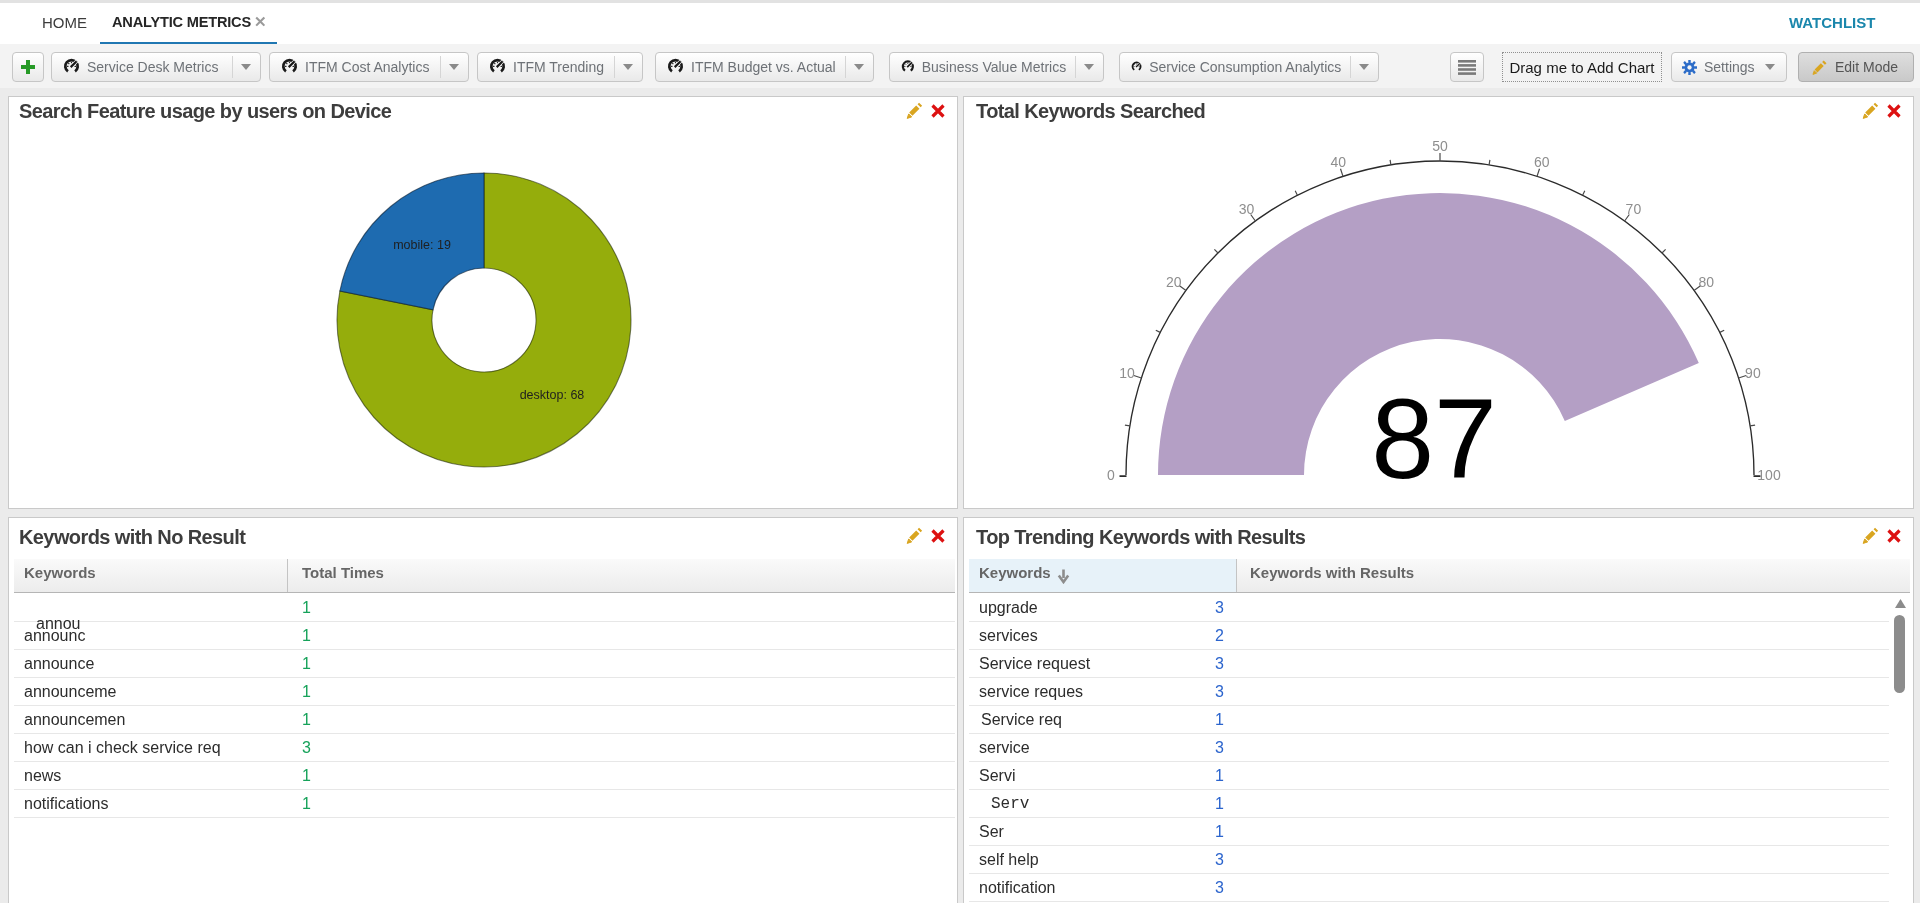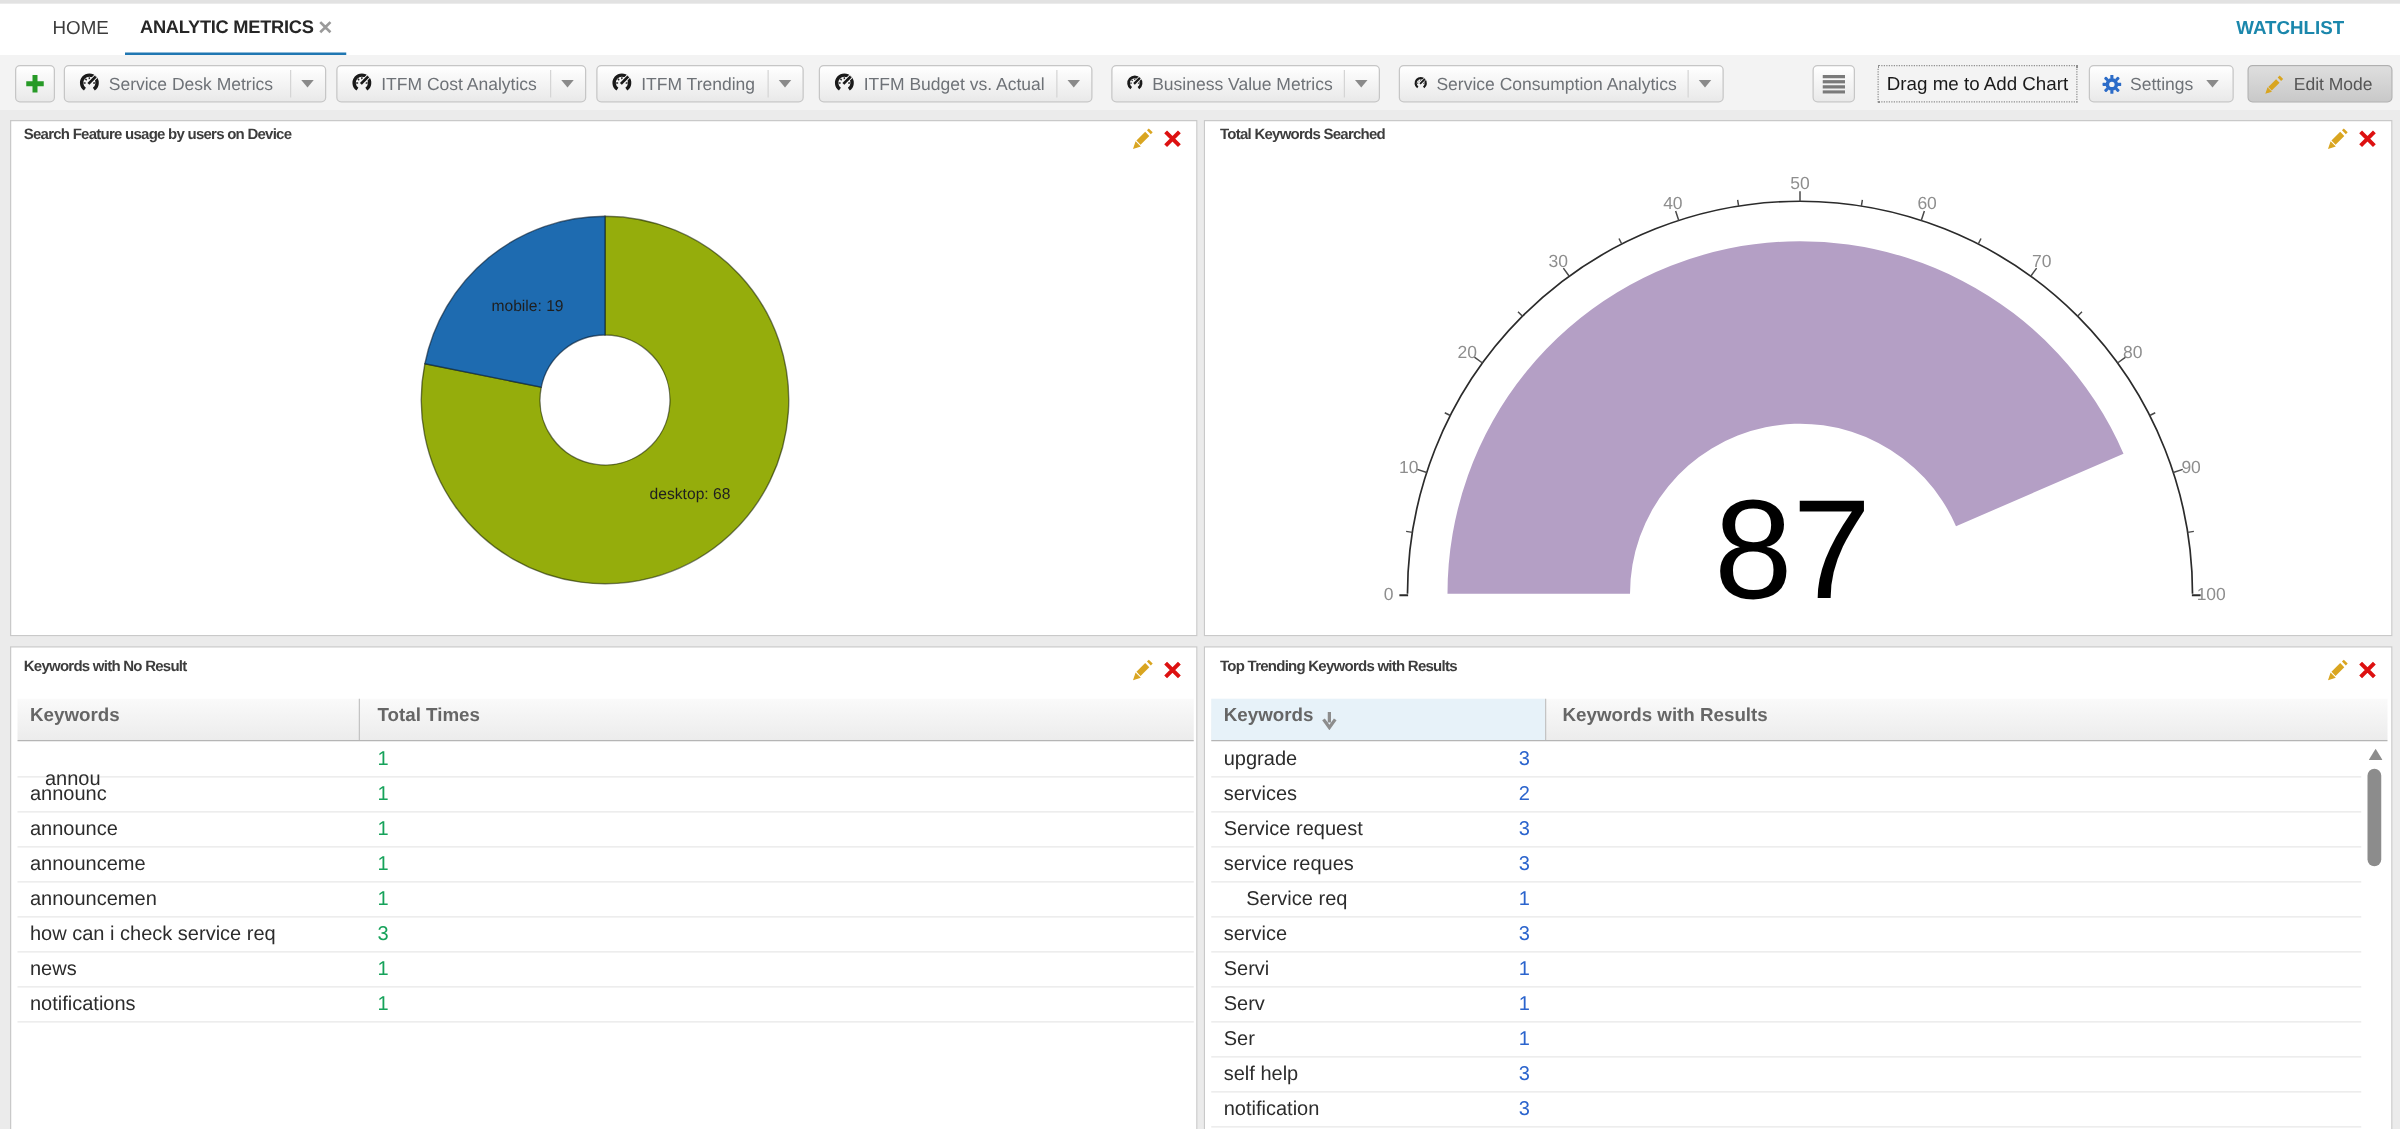--- a/index.html
+++ b/index.html
@@ -4,21 +4,21 @@
 <style>
 * { margin:0; padding:0; box-sizing:border-box; }
 html,body { width:1920px; height:903px; overflow:hidden; background:#ebebeb;
   font-family:"Liberation Sans", sans-serif; }
 .abs { position:absolute; }
 #topstrip { left:0; top:0; width:1920px; height:3px; background:#e2e2e2; }
 #tabbar { left:0; top:3px; width:1920px; height:41px; background:#fff; }
 #toolbar { left:0; top:44px; width:1920px; height:44px; background:#f3f3f3; }
 .tab { font-size:15px; color:#3c3c3c; }
 .panel { background:#fff; border:1px solid #c9c9c9; }
-.ptitle { position:absolute; left:10px; top:8px; font-size:12px; letter-spacing:-0.6px; font-weight:bold; color:#3d3d3d; }
+.ptitle { position:absolute; left:10px; top:8px; font-size:20px; letter-spacing:-0.6px; font-weight:bold; color:#3d3d3d; }
 .btn { position:absolute; top:8px; white-space:nowrap; height:30px; border:1px solid #c6c6c6; border-radius:4px;
   background:linear-gradient(#ffffff,#e9e9e9); color:#6e7277; font-size:14px;
   display:flex; align-items:center; }
 .btn .lbl { margin-left:7px; }
 .sep { width:1px; height:22px; background:#d5d5d5; margin-left:9px; }
 .caret { width:0; height:0; border-left:5px solid transparent; border-right:5px solid transparent;
   border-top:6px solid #8a8a8a; margin-left:8px; margin-right:9px; }
 .hdrcell { font-weight:bold; color:#666; font-size:15px; }
 .rowtxt { font-size:16px; color:#2c2c2c; }
 .grn { color:#16a25a; }
@@ -277,33 +277,33 @@
       </div>
     <div class="trow">
         <span class="rowtxt" style="left:10px;">Service request</span>
         <span class="rowtxt blu" style="left:246px;">3</span>
       </div>
     <div class="trow">
         <span class="rowtxt" style="left:10px;">service reques</span>
         <span class="rowtxt blu" style="left:246px;">3</span>
       </div>
     <div class="trow">
-        <span class="rowtxt" style="left:28px;">Service req</span>
+        <span class="rowtxt" style="left:12px;">Service req</span>
         <span class="rowtxt blu" style="left:246px;">1</span>
       </div>
     <div class="trow">
         <span class="rowtxt" style="left:10px;">service</span>
         <span class="rowtxt blu" style="left:246px;">3</span>
       </div>
     <div class="trow">
         <span class="rowtxt" style="left:10px;">Servi</span>
         <span class="rowtxt blu" style="left:246px;">1</span>
       </div>
     <div class="trow">
-        <span class="rowtxt" style="left:10px;">Serv</span>
+        <span class="rowtxt" style="left:22px;font-family:Liberation Mono, monospace;">Serv</span>
         <span class="rowtxt blu" style="left:246px;">1</span>
       </div>
     <div class="trow">
         <span class="rowtxt" style="left:10px;">Ser</span>
         <span class="rowtxt blu" style="left:246px;">1</span>
       </div>
     <div class="trow">
         <span class="rowtxt" style="left:10px;">self help</span>
         <span class="rowtxt blu" style="left:246px;">3</span>
       </div>

